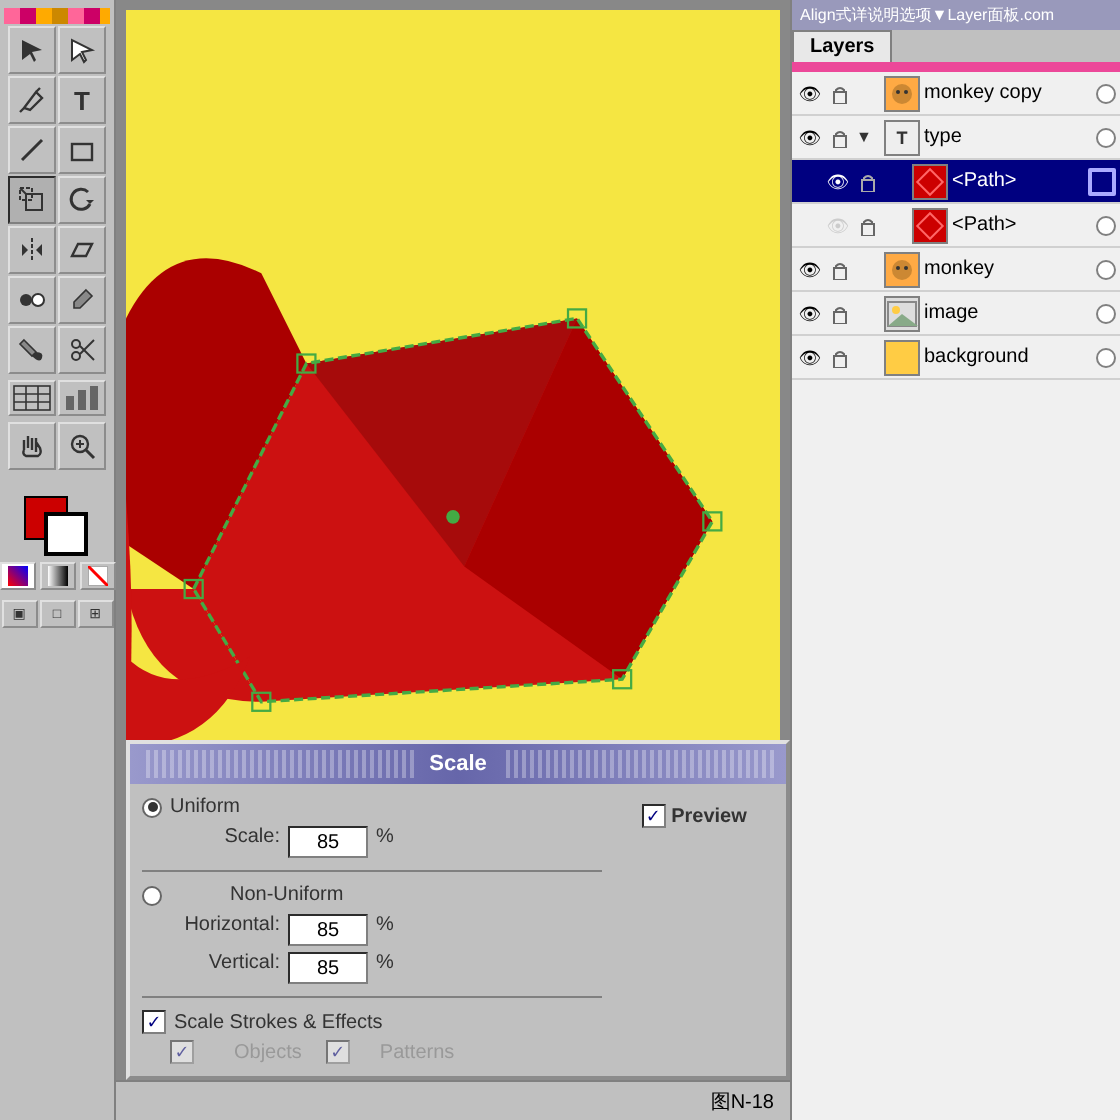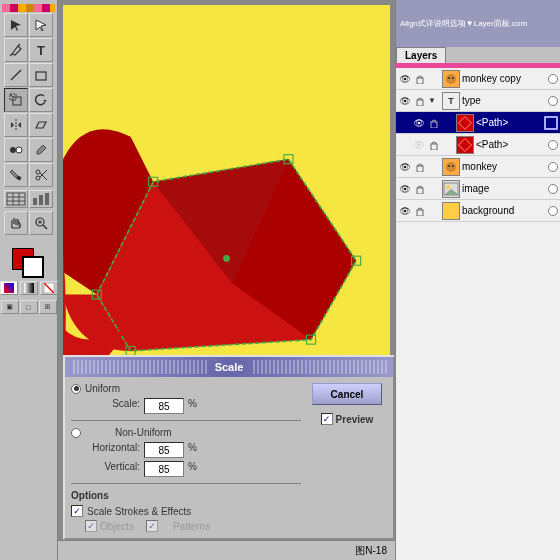--- a/index.html
+++ b/index.html
@@ -648,60 +648,58 @@
 
             <div class="input-row">
               <span class="input-label">Vertical:</span>
               <input class="num-input" type="text" value="85" style="">
               <span class="unit-label">%</span>
             </div>
 
             <div class="divider"></div>
 
             <div class="options-section">
-              <div class="section-label">Options</div>
 
               <div class="checkbox-row">
                 <div class="checkbox checked"></div>
                 <span class="checkbox-label">Scale Strokes &amp; Effects</span>
               </div>
 
               <div class="checkbox-group-row">
-                <div style="display:flex;align-items:center;gap:3px;">
+                <div style="display:flex;align-items:center;gap:20px;">
                   <div class="checkbox checked" style="opacity:0.5;"></div>
                   <span class="checkbox-label grayed">Objects</span>
                 </div>
                 <div style="display:flex;align-items:center;gap:15px;">
                   <div class="checkbox checked" style="opacity:0.5;"></div>
                   <span class="checkbox-label grayed">Patterns</span>
                 </div>
               </div>
             </div>
           </div>
 
           <div class="dialog-right">
-            <button class="dialog-btn">Cancel</button>
 
             <div class="preview-row" style="margin-top:4px;">
               <div class="checkbox checked"></div>
               <span style="font-size:10px;color:#333;font-weight:bold;">Preview</span>
             </div>
           </div>
         </div>
       </div>
     </div>
 
     <div class="status-bar">
       <span>图N-18</span>
     </div>
   </div>
 
   <div class="right-panel">
 
-    <div style="background:#9999bb;padding:18px 4px;font-size:8px;color:white;white-space:nowrap;overflow:hidden;">
+    <div style="background:#9999bb;padding:2px 4px;font-size:8px;color:white;white-space:nowrap;overflow:hidden;">
       <span>Align式详说明选项▼Layer面板.com</span>
     </div>
 
     <div class="layers-tabs">
       <div class="layers-tab active">Layers</div>
     </div>
 
     <div class="layer-list">
 
       <div class="layer-item">

